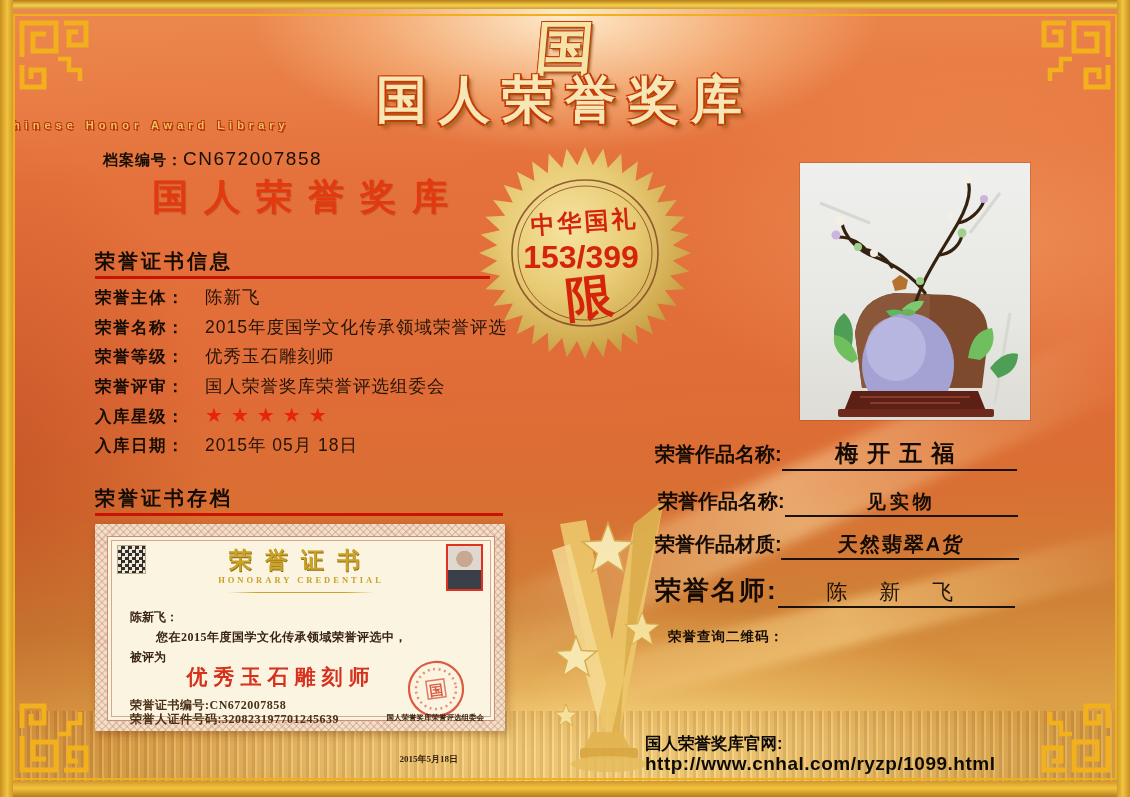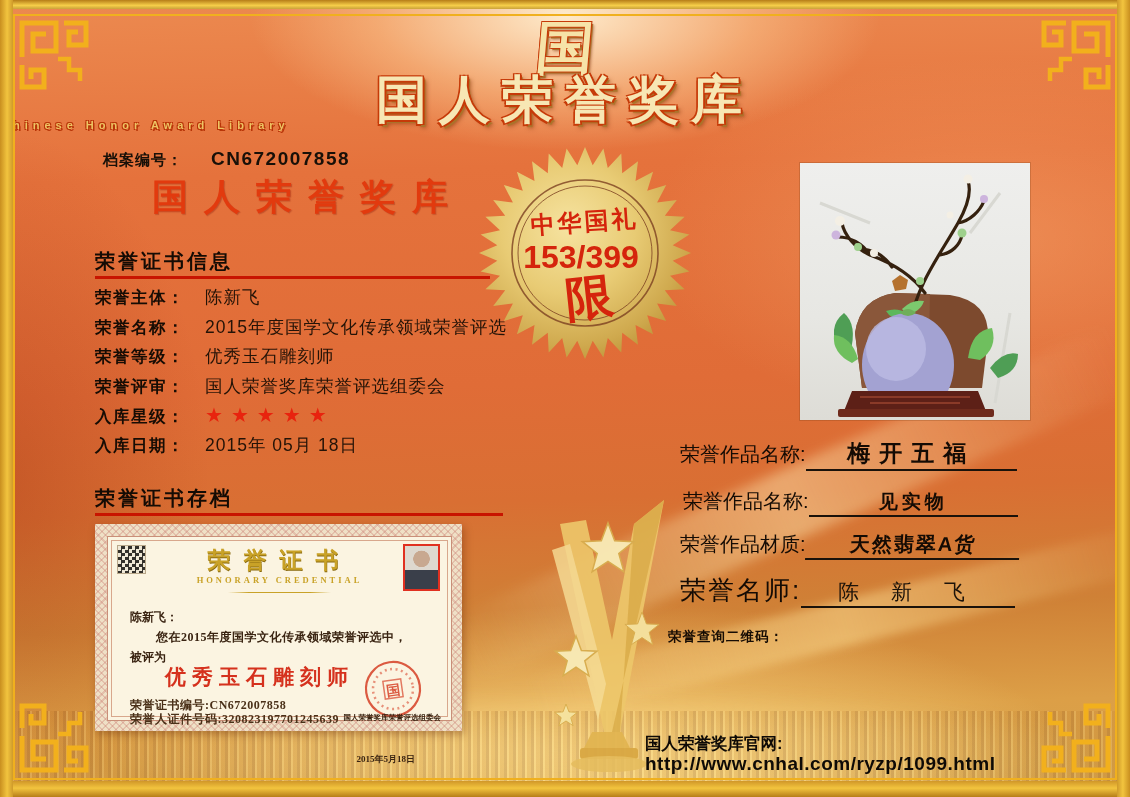--- a/index.html
+++ b/index.html
@@ -42,56 +42,56 @@
       color:#f6e3a8;text-shadow:-1px -1px 0 #c63a08,1px -1px 0 #c63a08,-1px 1px 0 #c63a08,2px 2px 0 #a9742a,3px 3px 3px rgba(120,40,0,.55);}
   .main-title{position:absolute;left:0;right:0;top:66px;text-align:center;z-index:5;
       font-size:51px;font-weight:bold;letter-spacing:12px;
       color:#f7e7b4;text-shadow:-1.5px -1.5px 0 #c63a08,1.5px -1.5px 0 #c63a08,-1.5px 1.5px 0 #c63a08,2px 1px 0 #c63a08,3px 3px 1px #a9742a,4px 4px 4px rgba(120,40,0,.5);}
   .sub-title{position:absolute;left:0;right:0;top:119px;text-align:left;z-index:5;
       font-size:11px;font-weight:bold;letter-spacing:5px;
       color:#eec463;text-shadow:-1px -1px 0 #b83508,1px -1px 0 #b83508,-1px 1px 0 #b83508,1.5px 1.5px 0 #b83508;}
   
   .archive-line{position:absolute;left:103px;top:148px;z-index:5;color:#181008;}
   .archive-line .lbl{font-size:15px;font-weight:bold;letter-spacing:1px;}
-  .archive-line .num{font-size:19px;font-weight:bold;letter-spacing:1.5px;margin-left:28px;}
+  .archive-line .num{font-size:19px;font-weight:normal;letter-spacing:1.5px;}
   .red-heading{position:absolute;left:152px;top:173px;z-index:5;
       font-size:36px;font-weight:bold;letter-spacing:16px;color:#e23a0e;text-shadow:1px 1px 1px rgba(120,10,0,.3);}
   .sec-head{position:absolute;z-index:5;font-size:20px;font-weight:bold;letter-spacing:3px;color:#140b04;}
   .sec-rule{position:absolute;height:2.5px;background:#c81400;z-index:5;}
   .info-rows{position:absolute;left:95px;top:285px;width:450px;z-index:5;}
   .info-row{display:flex;align-items:baseline;height:29.5px;}
   .info-row .lbl{width:110px;flex:0 0 110px;font-size:16.5px;font-weight:bold;letter-spacing:1.5px;color:#160c04;}
   .info-row .val{font-size:17.5px;font-weight:normal;letter-spacing:1px;color:#241307;}
   .info-row .val.stars{color:#e8230e;font-size:20px;letter-spacing:8px;font-weight:normal;}
   
   .seal{position:absolute;left:478px;top:146px;width:214px;height:214px;z-index:6;}
   
   .photo{position:absolute;left:800px;top:163px;width:230px;height:257px;z-index:6;
       background:linear-gradient(180deg,#efefed 0%,#e7e7e3 60%,#dddcd6 100%);box-shadow:0 0 0 1px rgba(120,60,20,.25);}
   
   .rrow{position:absolute;display:flex;align-items:baseline;z-index:7;color:#140b04;}
-  .rrow .lbl{font-weight:normal;white-space:nowrap;margin-left:25px;}
+  .rrow .lbl{font-weight:bold;white-space:nowrap;}
   .rrow .ul{flex:1;border-bottom:2.5px solid #1a120a;text-align:center;font-weight:bold;white-space:nowrap;}
   .rrow1{left:655px;top:438px;width:362px;}
   .rrow1 .lbl{font-size:20px;}
   .rrow1 .ul{font-size:23px;letter-spacing:9px;}
   .rrow2{left:658px;top:488px;width:360px;}
   .rrow2 .lbl{font-size:20px;}
   .rrow2 .ul{font-size:19px;letter-spacing:4px;}
   .rrow3{left:655px;top:531px;width:365px;}
   .rrow3 .lbl{font-size:20px;}
   .rrow3 .ul{font-size:20px;letter-spacing:2px;transform:skewX(-4deg);}
   .rrow4{left:655px;top:573px;width:360px;}
   .rrow4 .lbl{font-size:26px;letter-spacing:2px;}
   .rrow4 .ul{font-size:21px;letter-spacing:13px;font-weight:normal;color:#1c130a;}
   .qr-label{position:absolute;left:668px;top:628px;z-index:7;font-size:13.5px;font-weight:bold;letter-spacing:1px;color:#160c04;}
   
   .trophy{position:absolute;left:546px;top:488px;width:130px;height:292px;z-index:4;opacity:.95;}
   
-  .certificate{position:absolute;left:95px;top:524px;width:367px;height:207px;z-index:8;
+  .certificate{position:absolute;left:95px;top:524px;width:410px;height:207px;z-index:8;
       background:
         repeating-linear-gradient(45deg,rgba(201,120,110,.30) 0 1.5px,rgba(201,120,110,0) 1.5px 5px),
         repeating-linear-gradient(-45deg,rgba(201,120,110,.30) 0 1.5px,rgba(201,120,110,0) 1.5px 5px),
         #efe0c6;
       padding:12px;box-sizing:border-box;box-shadow:2px 3px 8px rgba(90,30,0,.35);}
   .cert-inner{position:relative;width:100%;height:100%;background:#fbf4e1;
       border:1px solid #c98f78;box-shadow:inset 0 0 0 3px #fbf4e1, inset 0 0 0 4px #d8a78c;font-family:"Liberation Serif","DejaVu Serif",serif;}
   .cert-qr{position:absolute;left:9px;top:8px;width:27px;height:27px;border:1px solid #b9a88a;
       background:repeating-conic-gradient(#33302b 0% 25%, #efe8d6 0% 50%) 0 0/7px 7px;}
   .cert-photo{position:absolute;right:11px;top:7px;width:33px;height:43px;border:2px solid #e03020;

